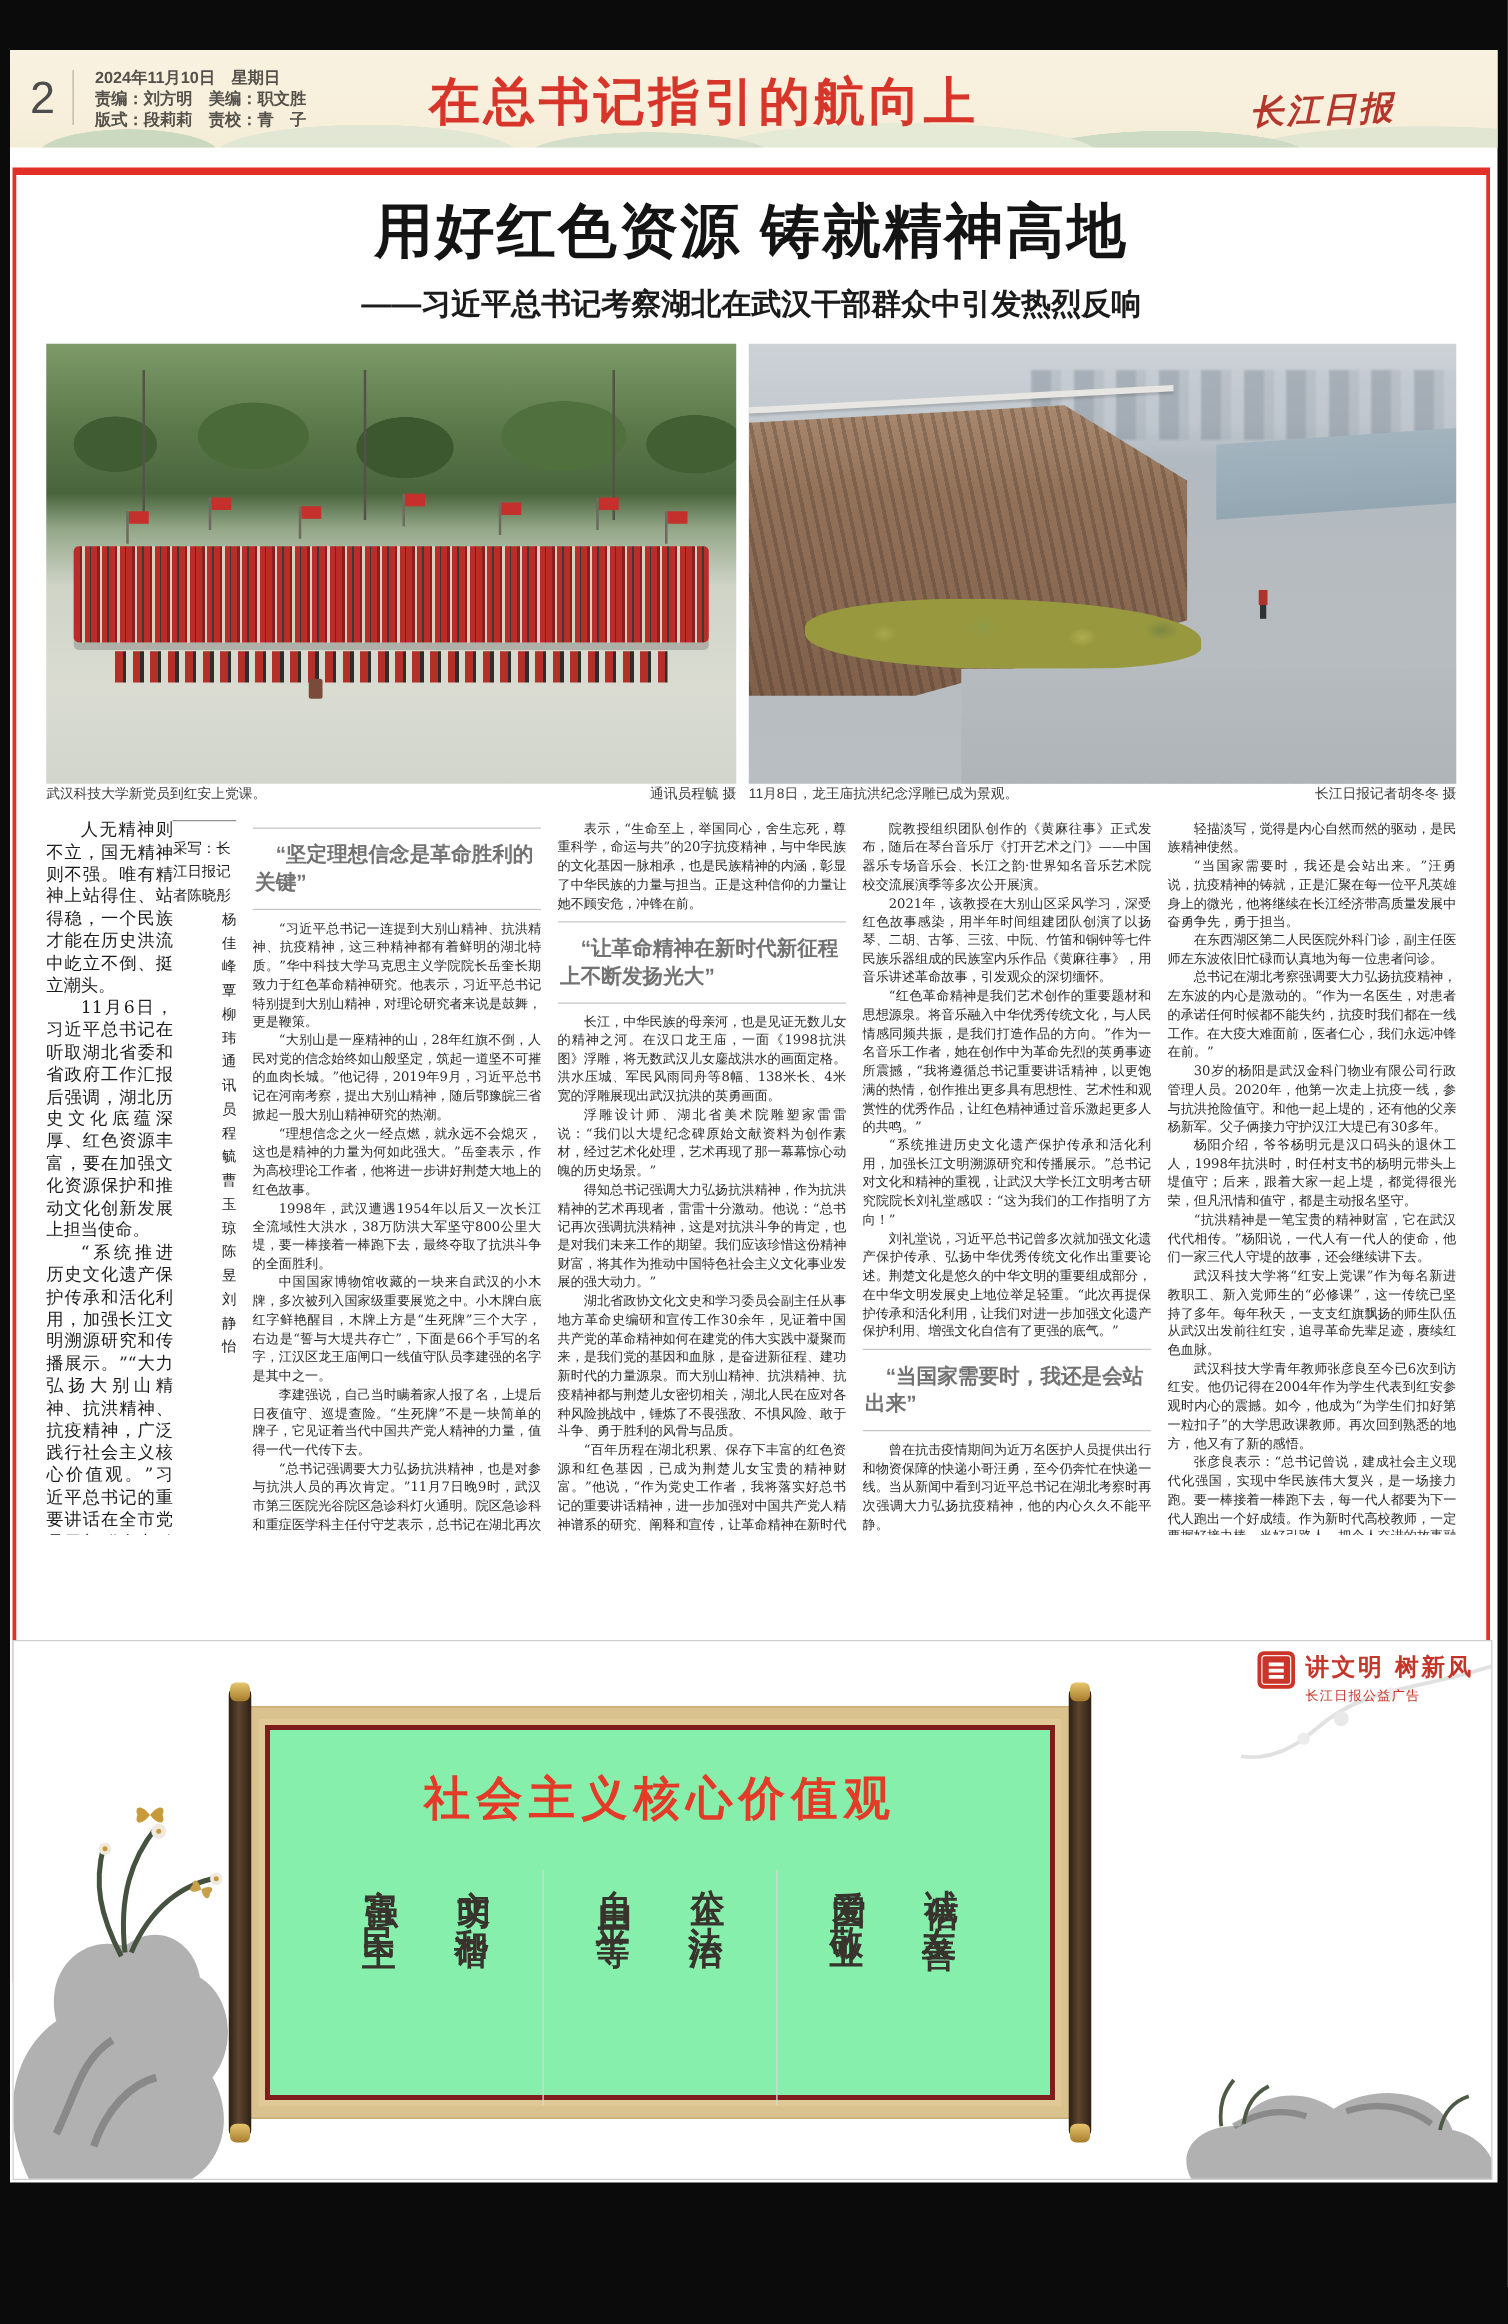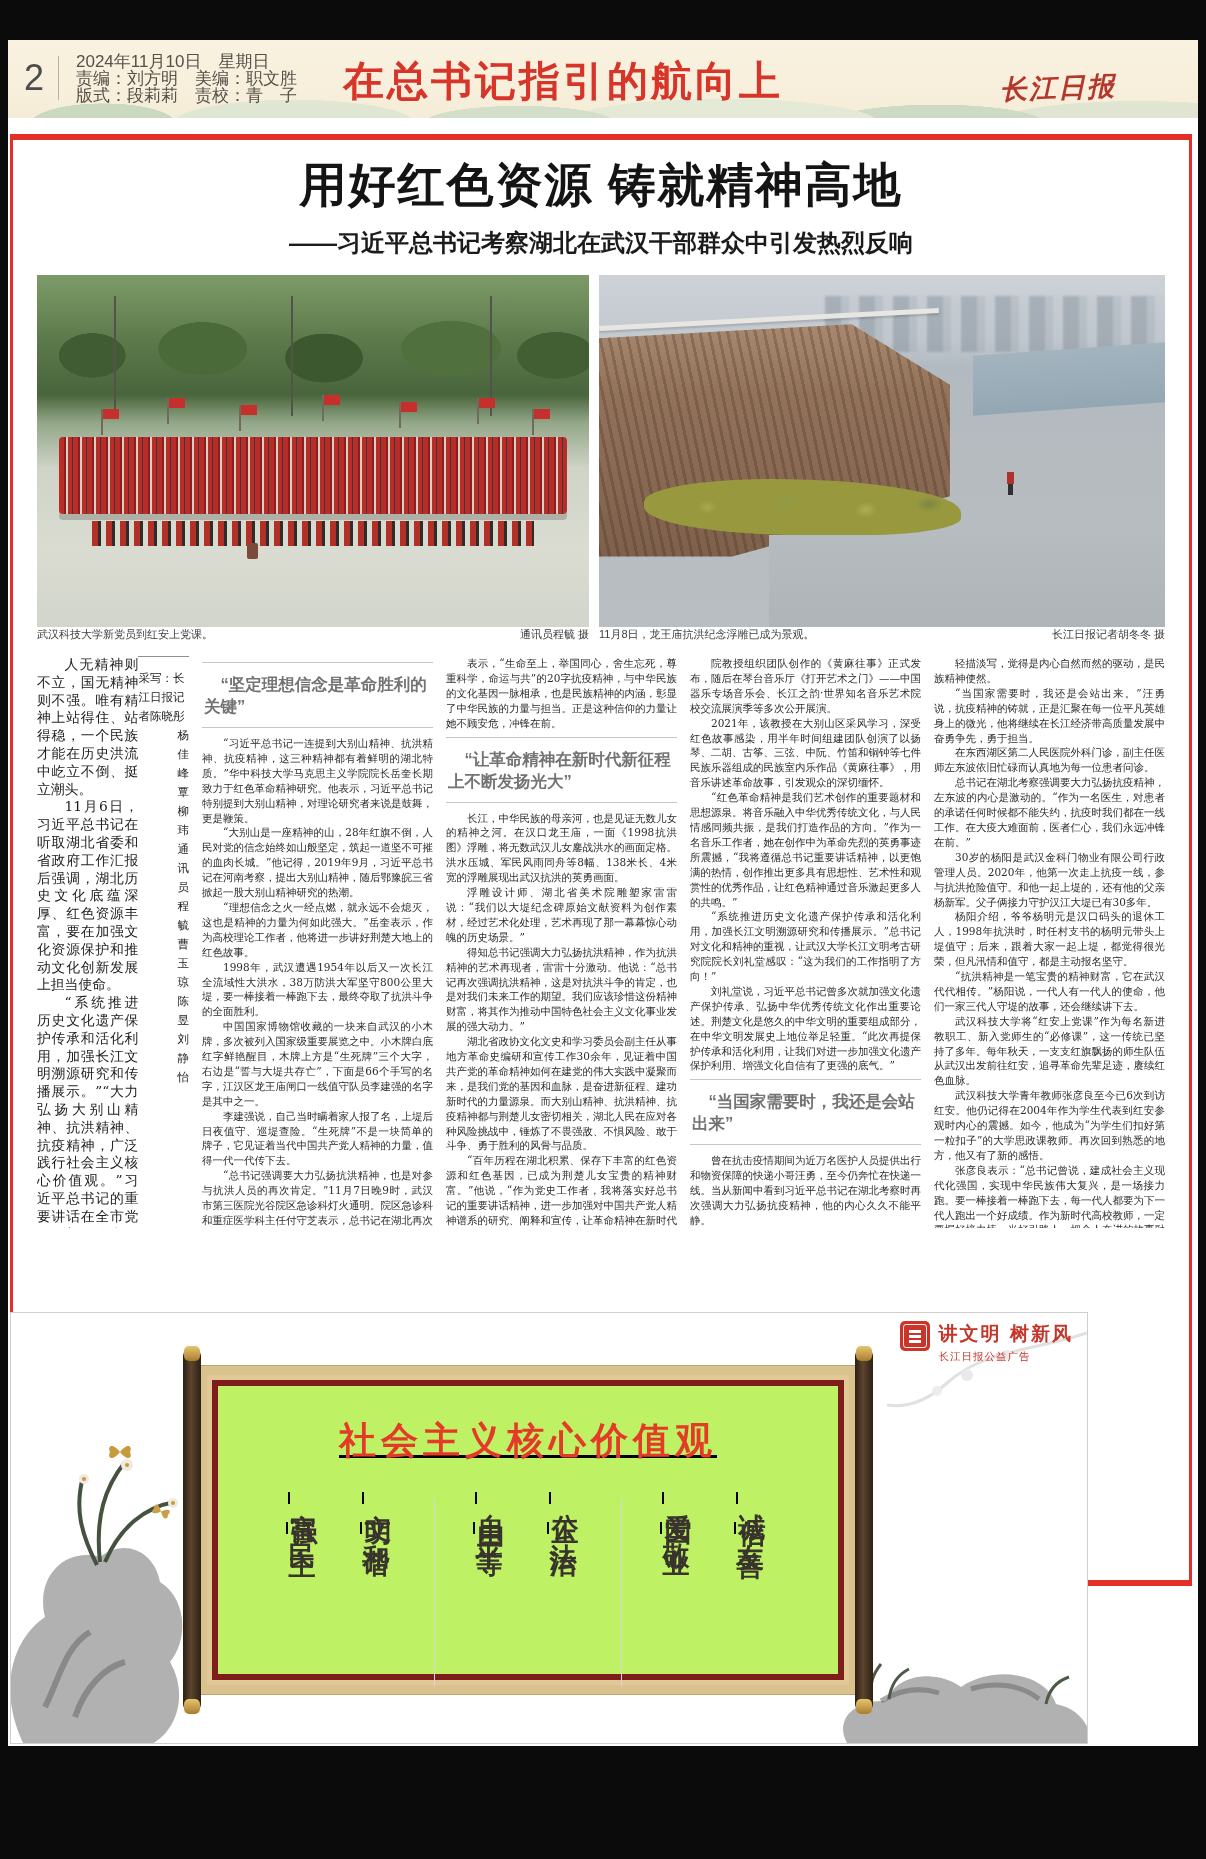--- a/index.html
+++ b/index.html
@@ -11,21 +11,21 @@
   .hdr{position:absolute;left:0;top:0;width:100%;height:78px;background:linear-gradient(180deg,#f9f2e0 0%,#f7efdb 70%,#f3ecd6 100%);overflow:hidden;}
   .mountains{position:absolute;left:0;bottom:-6px;width:100%;height:40px;opacity:.55;pointer-events:none;
     background:
       radial-gradient(120px 34px at 8% 100%, #a8c9ae 0 60%, transparent 61%),
       radial-gradient(200px 40px at 24% 100%, #cfe2cf 0 60%, transparent 61%),
       radial-gradient(160px 30px at 43% 100%, #b9d4c0 0 60%, transparent 61%),
       radial-gradient(260px 42px at 60% 100%, #d8e7d6 0 60%, transparent 61%),
       radial-gradient(180px 32px at 78% 100%, #aecdb4 0 60%, transparent 61%),
       radial-gradient(240px 38px at 95% 100%, #cfe0cc 0 60%, transparent 61%);}
   .pagenum{position:absolute;left:16px;top:16px;font-size:36px;color:#4c4c4c;font-weight:300;padding-right:14px;border-right:1px solid #b9b2a0;line-height:44px;}
-  .meta{position:absolute;left:68px;top:13px;font-size:17px;color:#54504a;line-height:17px;}
+  .meta{position:absolute;left:68px;top:13px;font-size:13px;color:#54504a;line-height:17px;font-weight:bold;}
   .sec-title{position:absolute;left:335px;top:14px;font-size:41px;font-weight:900;color:#d7352a;letter-spacing:3px;font-family:"Liberation Serif",serif;}
   .masthead{position:absolute;right:82px;top:30px;font-size:27px;color:#b5372c;font-weight:700;font-family:"DejaVu Serif",serif;font-style:italic;transform:rotate(-2deg);letter-spacing:2px;}
 
   
   .frame{position:absolute;left:2px;top:94px;width:1182px;height:1452px;box-sizing:border-box;
          border:3px solid #e23028;border-top-width:6px;border-bottom-width:6px;background:#fff;padding:6px 24px 0 24px;}
   .headline{margin-top:8px;text-align:center;font-size:47px;font-weight:900;color:#141414;letter-spacing:2px;}
   .subhl{margin-top:10px;text-align:center;font-size:24px;font-weight:700;color:#1b1b1b;}
 
   .photos{display:flex;gap:10px;margin-top:16px;}
@@ -82,37 +82,37 @@
   .col{flex:1;overflow:hidden;font-size:10.5px;line-height:14.9px;color:#2b2b2b;text-align:justify;}
   .col .para{text-indent:2em;}
   .col .sub{font-size:16.5px;font-weight:700;line-height:22px;color:#737373;
             border-top:1px solid #c6c6c6;border-bottom:1px solid #c6c6c6;
             padding:10px 2px;margin:6px 0 8px 0;text-indent:1em;text-align:left;font-family:"Liberation Sans",sans-serif;}
   .col-lead .para{font-size:13.8px;line-height:17.8px;color:#1c1c1c;text-indent:2em;text-align:justify;}
   .byline{border-top:1px solid #8f8f8f;padding-top:12px;font-size:11.5px;line-height:19px;color:#222;}
   .byline .b2{padding-left:3.4em;}
 
   
-  .banner{position:absolute;left:2px;top:1272px;width:1078px;height:432px;box-sizing:border-box;border:1px solid #cfcfcf;background:#fff;overflow:hidden;}
+  .banner{position:absolute;left:2px;top:1272px;width:1184px;height:432px;box-sizing:border-box;border:1px solid #cfcfcf;background:#fff;overflow:hidden;}
   .psa{position:absolute;right:14px;top:8px;display:flex;gap:8px;align-items:flex-start;z-index:5;}
   .stamp{width:30px;height:30px;background:#cb3529;border-radius:5px;position:relative;}
   .stamp::before{content:"";position:absolute;inset:3px;border:1.5px solid rgba(255,255,255,.9);border-radius:3px;}
   .stamp::after{content:"";position:absolute;left:9px;top:9px;width:12px;height:3px;background:#fff;box-shadow:0 5px 0 #fff,0 10px 0 #fff;}
   .psa-txt{color:#c5362a;text-align:left;}
   .psa-l1{font-size:19px;font-weight:700;font-family:"DejaVu Serif",serif;letter-spacing:2px;}
   .psa-l2{font-size:10.5px;margin-top:3px;letter-spacing:1px;}
 
   .scroll{position:absolute;left:172px;top:52px;width:690px;height:330px;}
   .roller{position:absolute;top:-16px;bottom:-16px;width:18px;background:linear-gradient(90deg,#2c2015,#5d452f 45%,#2c2015);border-radius:7px;z-index:3;}
   .roller.rl{left:0;}  .roller.rr{right:0;}
   .roller::before,.roller::after{content:"";position:absolute;left:1px;right:1px;height:15px;border-radius:5px;
       background:linear-gradient(180deg,#e6c56e,#a87d2e);}
   .roller::before{top:-3px;} .roller::after{bottom:-3px;}
   .scroll-body{position:absolute;left:14px;right:14px;top:0;bottom:0;background:#e0c997;border:1px solid #c2a468;box-shadow:inset 0 0 0 9px #d9c28d;}
-  .scroll-inner{position:absolute;inset:14px;background:#bef264;border:6px solid #7f1d1d;text-decoration:underline;}
+  .scroll-inner{position:absolute;inset:14px;background:#86efac;border:4px solid #7f1d1d;}
   .values-title{margin-top:30px;text-align:center;font-size:37px;font-weight:900;color:#e43a28;letter-spacing:5px;}
   .values-row{margin-top:26px;display:flex;justify-content:center;align-items:flex-start;gap:38px;}
   .pair{display:flex;flex-direction:column;align-items:center;gap:18px;font-family:"DejaVu Serif",serif;}
   .pair span{writing-mode:vertical-rl;text-orientation:upright;font-size:27px;font-weight:700;color:#39332d;letter-spacing:6px;}
   .pair span:nth-child(2){transform:translateX(-2px);}
   .vsep{width:1px;height:188px;background:#d7d7d7;margin-top:6px;}
 
   .deco{position:absolute;pointer-events:none;}
   .deco-rock-l{left:-6px;bottom:-4px;}
   .deco-rock-r{right:-4px;bottom:-6px;}

